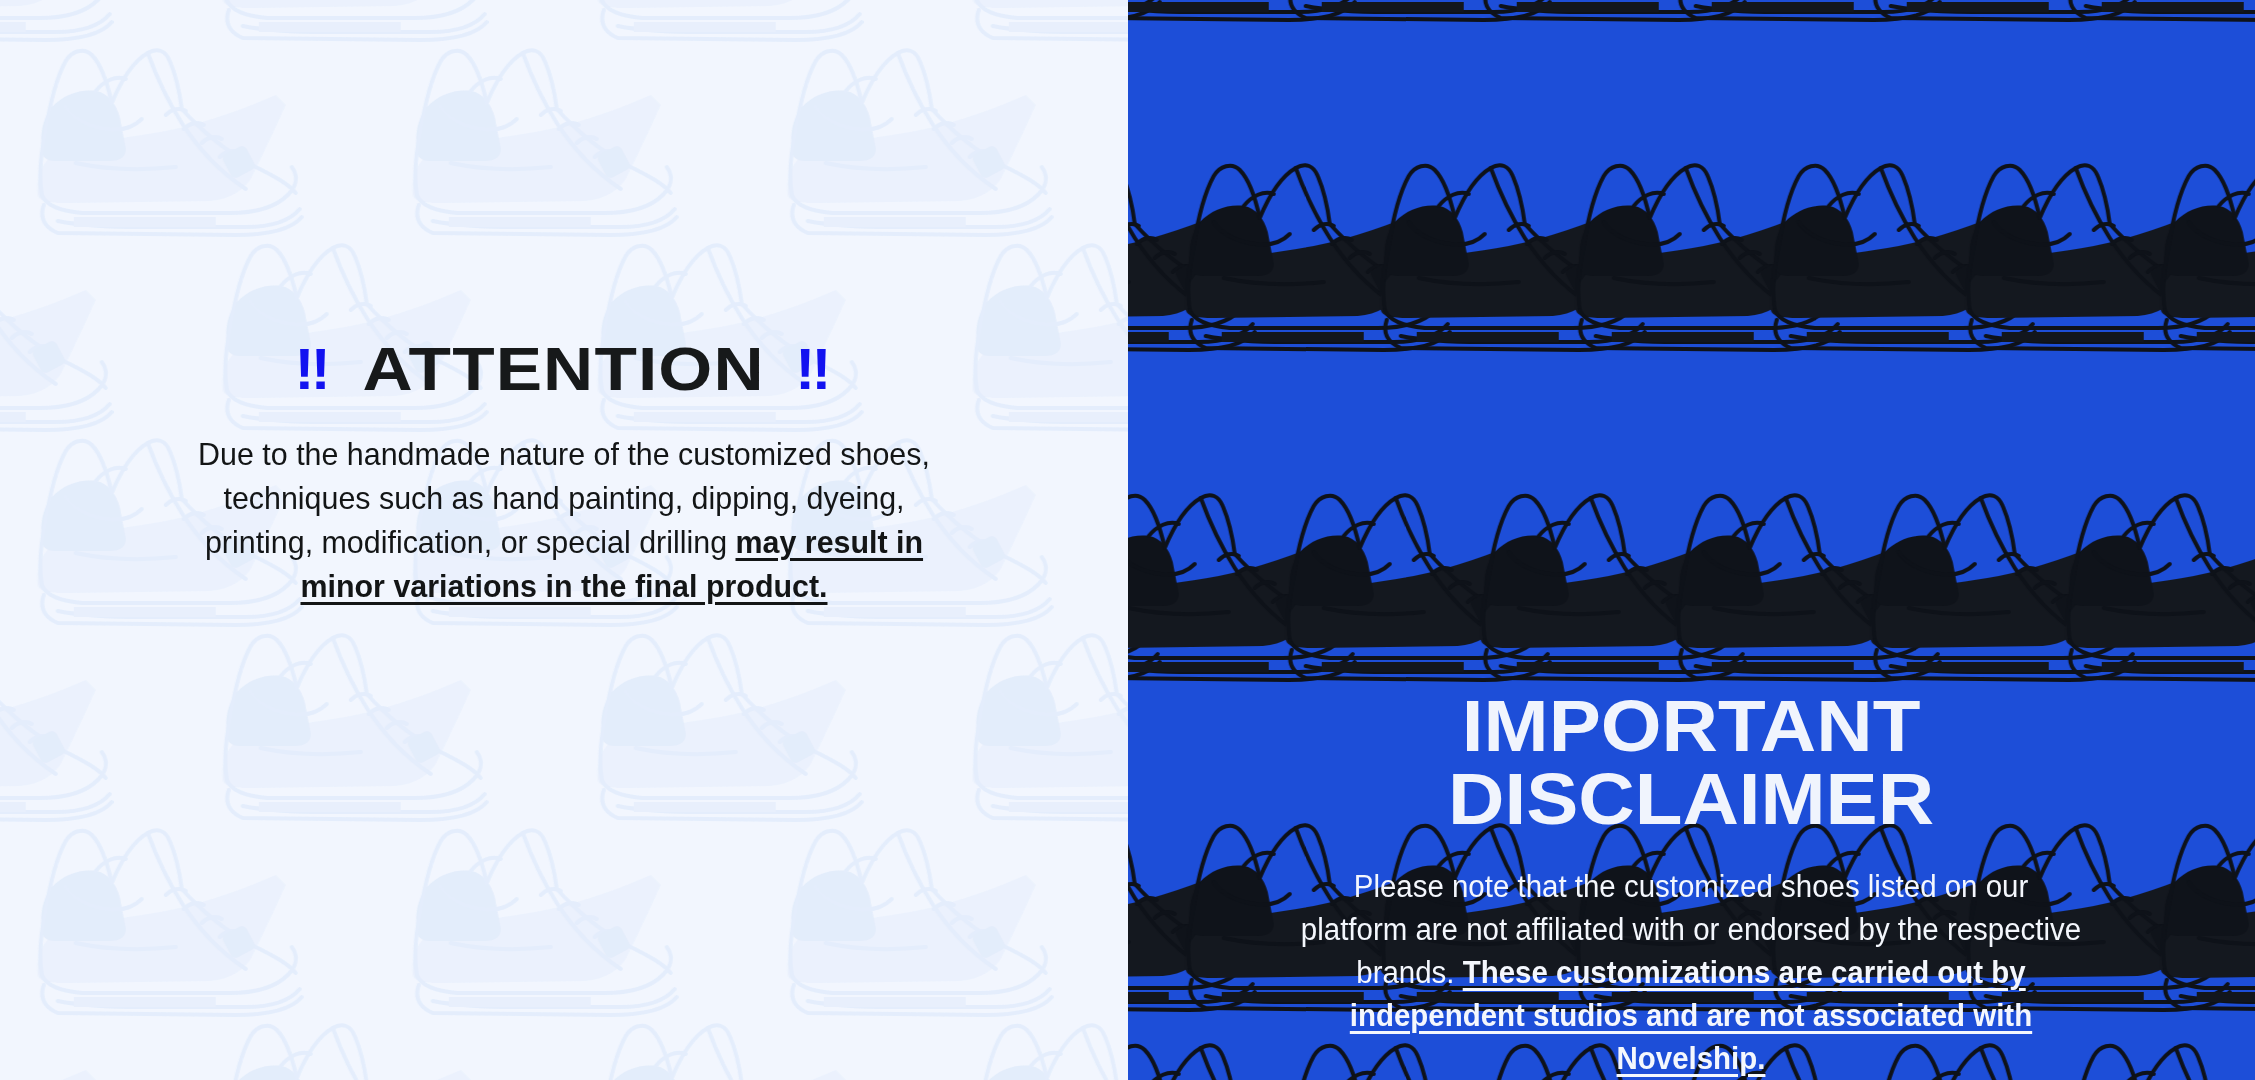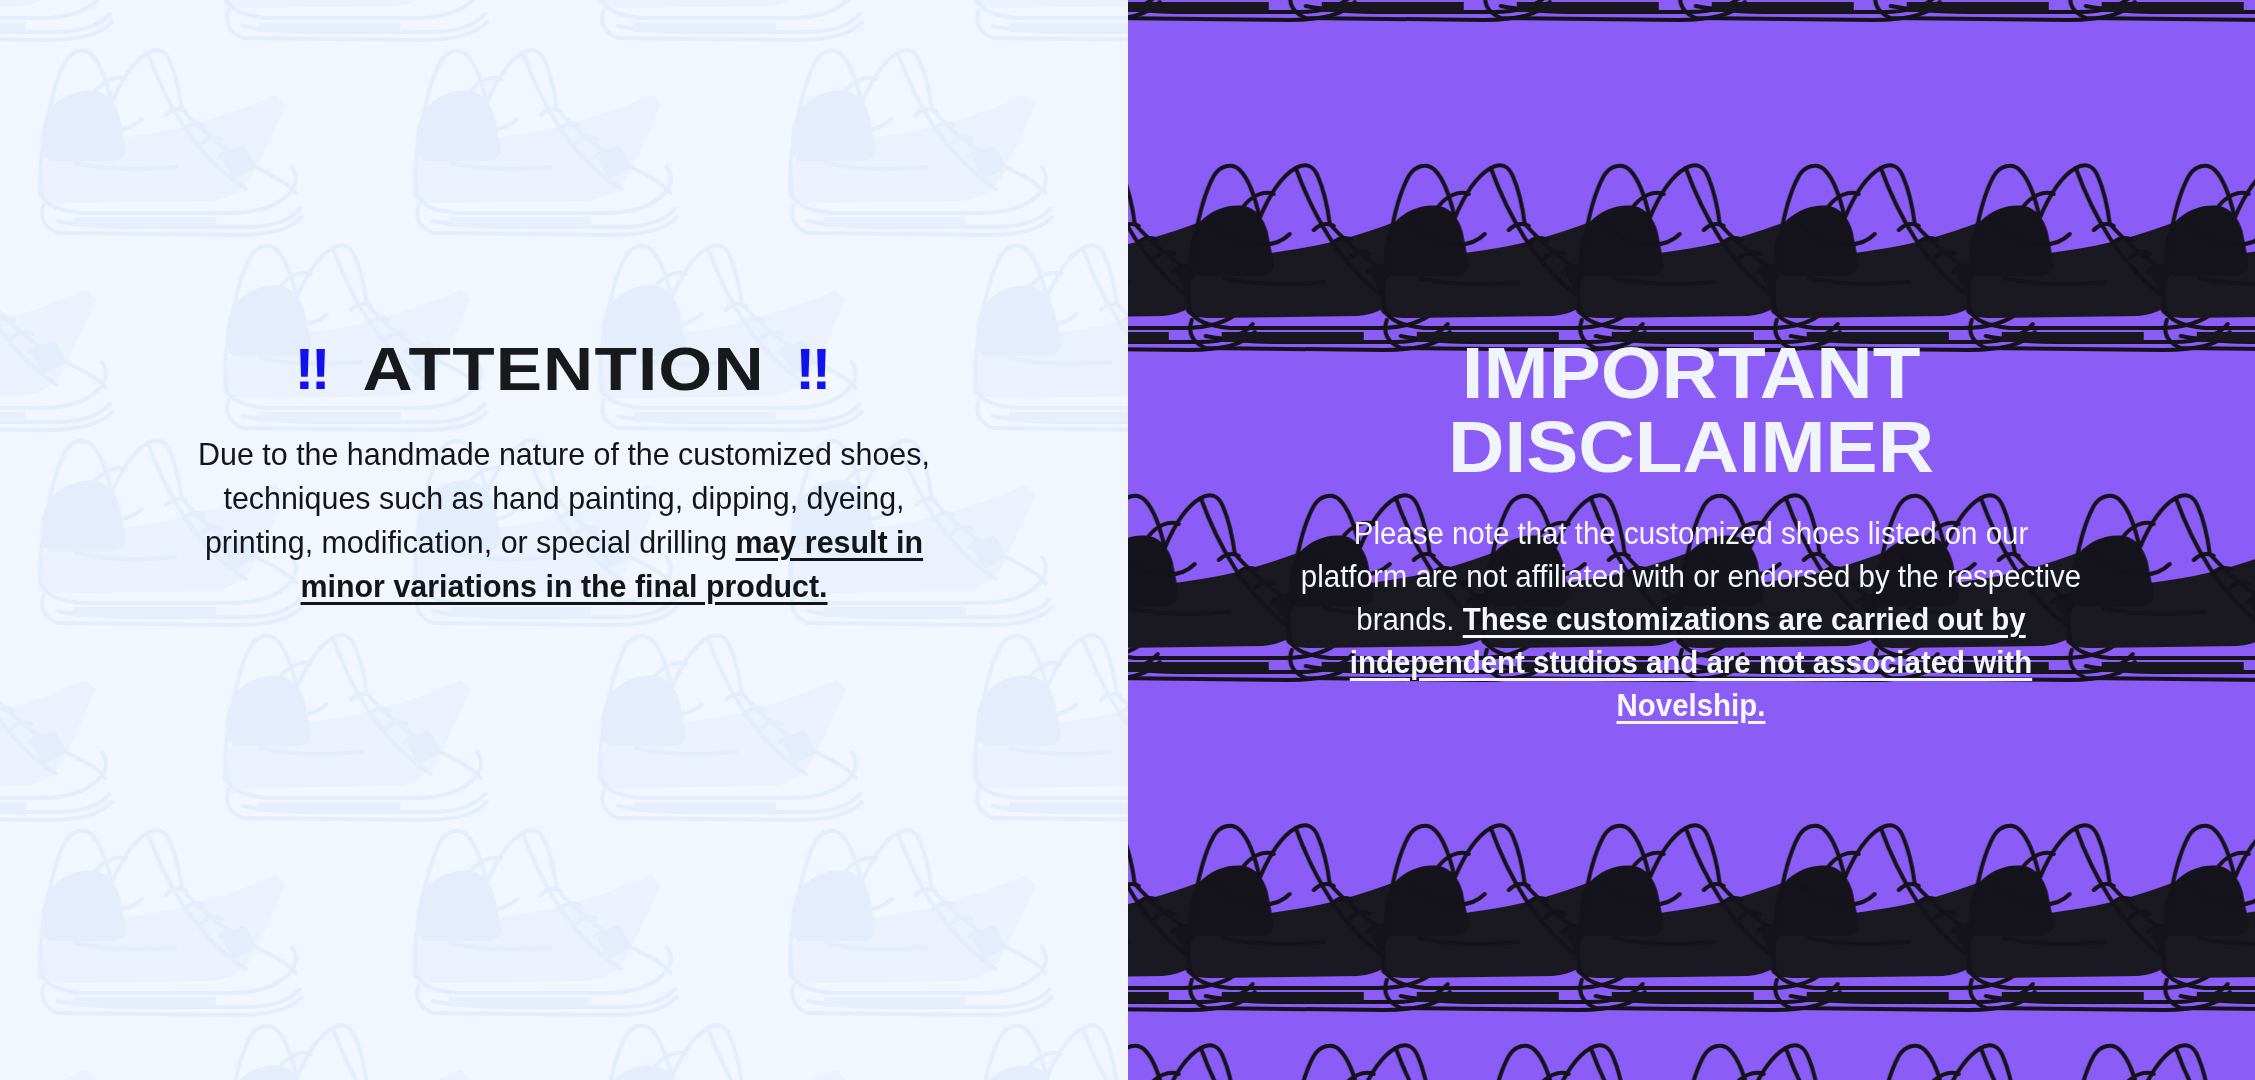--- a/index.html
+++ b/index.html
@@ -22,21 +22,21 @@
     width: 50%;
     height: 100%;
     overflow: hidden;
     display: flex;
     flex-direction: column;
     align-items: center;
     justify-content: flex-start;
   }
 
   .panel--light { background: #f2f6fe; }
-  .panel--dark  { background: #8b5cf6; }
+  .panel--dark  { background: #1d4ed8; justify-content: flex-end; }
 
   
   .pattern {
     position: absolute;
     inset: 0;
     width: 100%;
     height: 100%;
     pointer-events: none;
     z-index: 0;
   }

